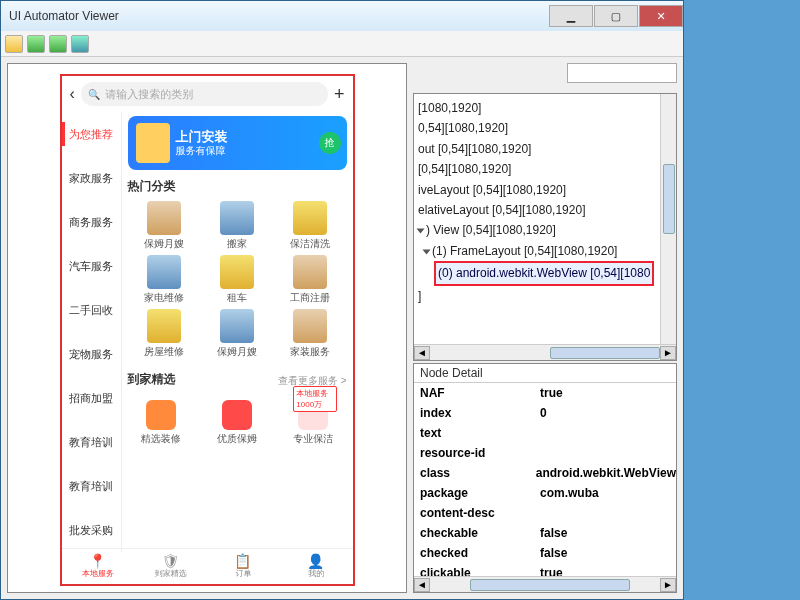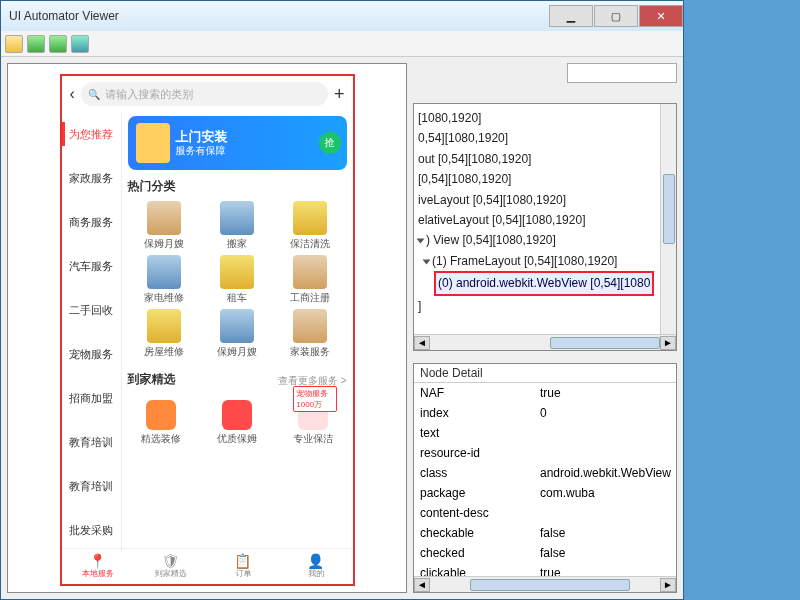--- a/index.html
+++ b/index.html
@@ -57,37 +57,37 @@
 .promo-ico.house{background:#ff8a3c;}
 .promo-ico.cal{background:#ff4a4a;}
 .promo-ico.pro{background:#ffe0e0;}
 .red-badge{ position:absolute; top:-14px; right:-4px; background:#fff; border:1px solid #f33; color:#f33; font-size:8px; padding:1px 2px; border-radius:2px;}
 .bottom-nav{ position:absolute; bottom:0; left:0; right:0; height:36px; border-top:1px solid #eee; display:flex;}
 .nav-item{ flex:1; display:flex; flex-direction:column; align-items:center; justify-content:center; font-size:8px; color:#888;}
 .nav-item.active{ color:#f33;}
 .nav-ico{ font-size:14px; line-height:1;}
 
 
-.right-col { flex:1; display:flex; flex-direction:column; gap:12px; overflow:hidden;}
+.right-col { flex:1; display:flex; flex-direction:column; gap:2px; overflow:hidden;}
 .search-top { height:28px; display:flex; justify-content:flex-end;}
 .search-top input{ width:110px; height:20px; font-size:11px; border:1px solid #aaa;}
 .tree-panel{ flex:1; border:1px solid #888; background:#fff; position:relative; overflow:hidden;}
 .tree-body{ padding:4px 2px; font-size:12px; line-height:1.7; color:#222; overflow:hidden; height:calc(100% - 18px);}
 .tree-line{ white-space:nowrap; padding-left:2px;}
 .tree-line.sel{ border:2px solid #e23; color:#004; background:#e8f0ff; padding:0 2px; display:inline-block; margin-left:18px;}
 .hscroll{ position:absolute; bottom:0; left:0; right:0; height:16px; background:#eee; border-top:1px solid #ccc; display:flex; align-items:center;}
 .hscroll .thumb{ width:110px; height:12px; background:#c8d8ef; border:1px solid #8aa; margin-left:120px; border-radius:2px;}
 .hscroll .arrow{ width:16px; height:14px; background:#ddd; border:1px solid #aaa; display:flex; align-items:center; justify-content:center; font-size:10px;}
 .hscroll .spacer{flex:1;}
 .vscroll{ position:absolute; top:0; right:0; bottom:16px; width:16px; background:#eee; border-left:1px solid #ccc; }
 .vscroll .thumbv{ width:12px; height:70px; background:#c8d8ef; border:1px solid #8aa; margin:70px auto 0; border-radius:2px;}
 
 .detail-panel{ height:230px; border:1px solid #888; background:#fff; display:flex; flex-direction:column; font-size:12px; position:relative;}
 .detail-title{ padding:2px 6px; color:#333;}
-.detail-table{ flex:1; overflow:hidden; border-top:1px solid #ccc;}
+.detail-table{ flex:1; overflow:hidden; border-top:1px solid #ccc;font-weight:bold;}
 .drow{ display:flex; height:20px; align-items:center;}
 .drow .k{ width:120px; padding-left:6px;}
 .drow .v{ flex:1; padding-left:6px;}
 .detail-hscroll{ height:16px; background:#eee; border-top:1px solid #ccc; display:flex; align-items:center;}
 .detail-hscroll .thumb{ width:160px; height:12px; background:#c8d8ef; border:1px solid #8aa; margin-left:40px; border-radius:2px;}
 
 .tri{display:inline-block;width:0;height:0;border-top:4px solid transparent;border-bottom:4px solid transparent;border-left:5px solid #555;margin-right:3px;vertical-align:middle;}
 .tri.down{transform:rotate(90deg);}
 </style>
 </head>
@@ -190,21 +190,21 @@
             <div class="promo-row" id="daojia-row">
                 <div class="promo">
                   <div class="promo-ico house"></div>
                   <span>精选装修</span>
                 </div>
                 <div class="promo">
                   <div class="promo-ico cal"></div>
                   <span>优质保姆</span>
                 </div>
                 <div class="promo">
-                  <div class="red-badge">宠物服务 1000万</div>
+                  <div class="red-badge">本地服务 1000万</div>
                   <div class="promo-ico pro"></div>
                   <span>专业保洁</span>
                 </div>
               </div>
           </div>
         </div>
         <div class="bottom-nav" id="bottom-nav">
             <div class="nav-item active">
               <span class="nav-ico">📍</span>
               <span>本地服务</span>

